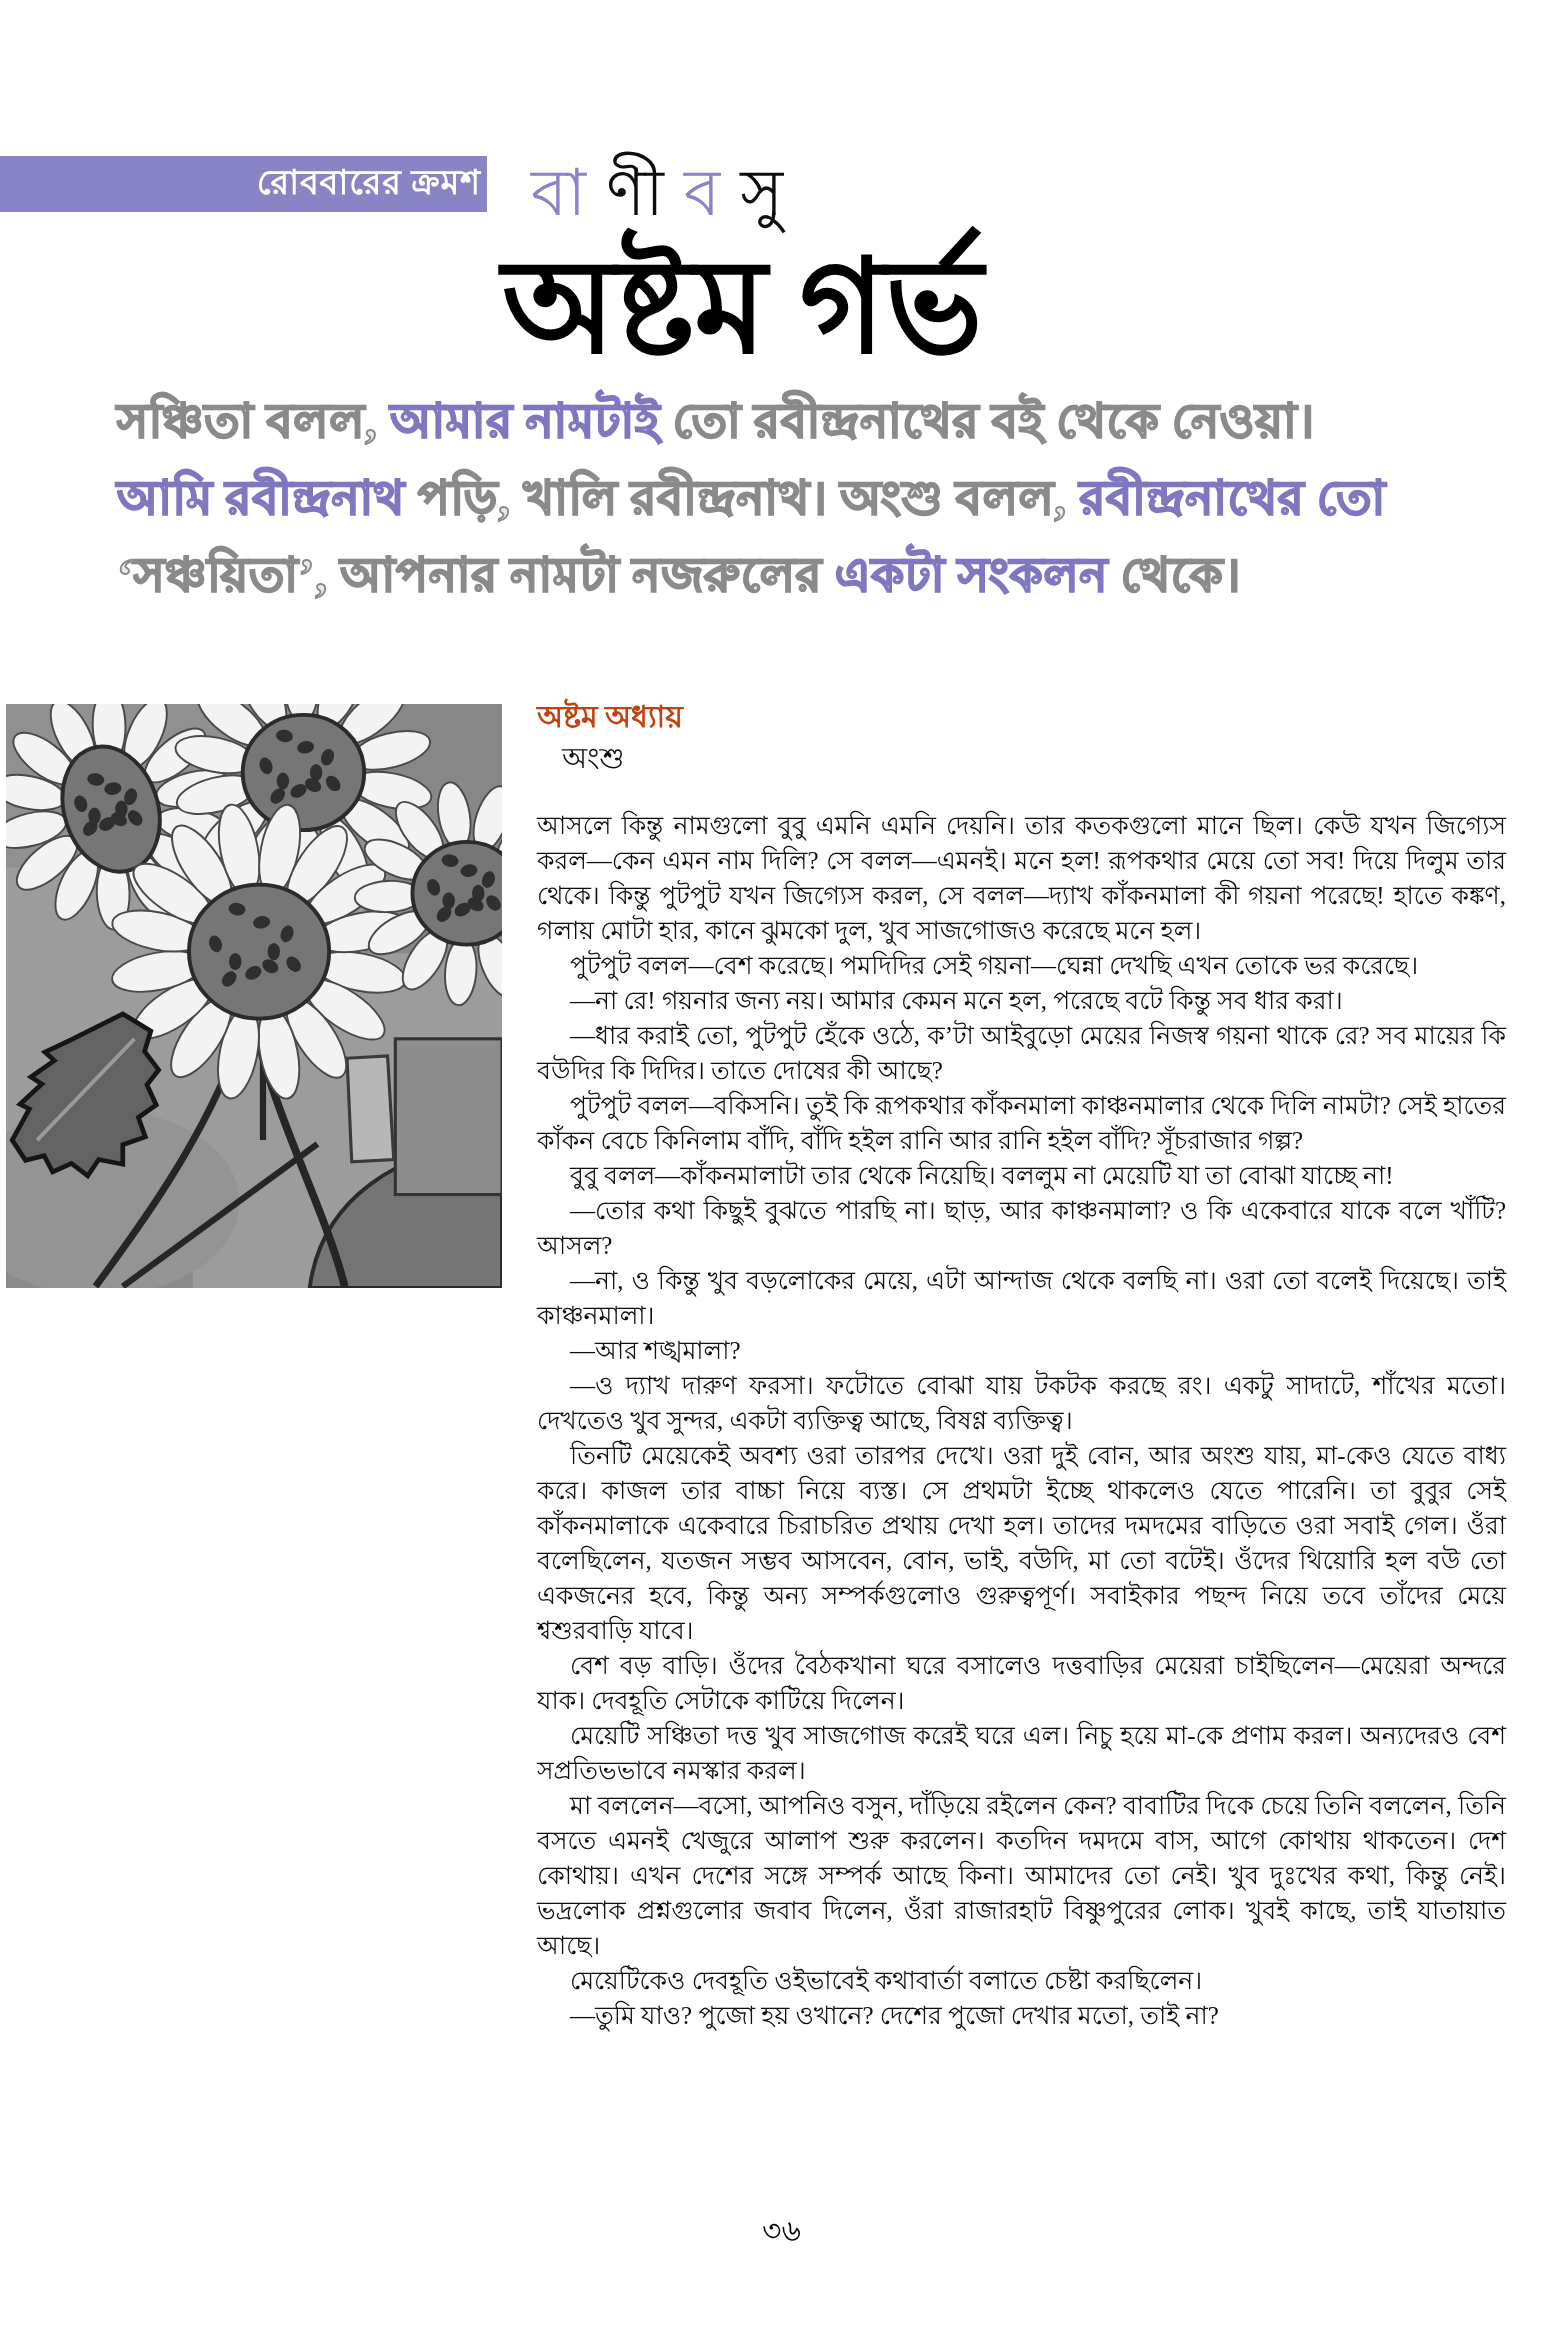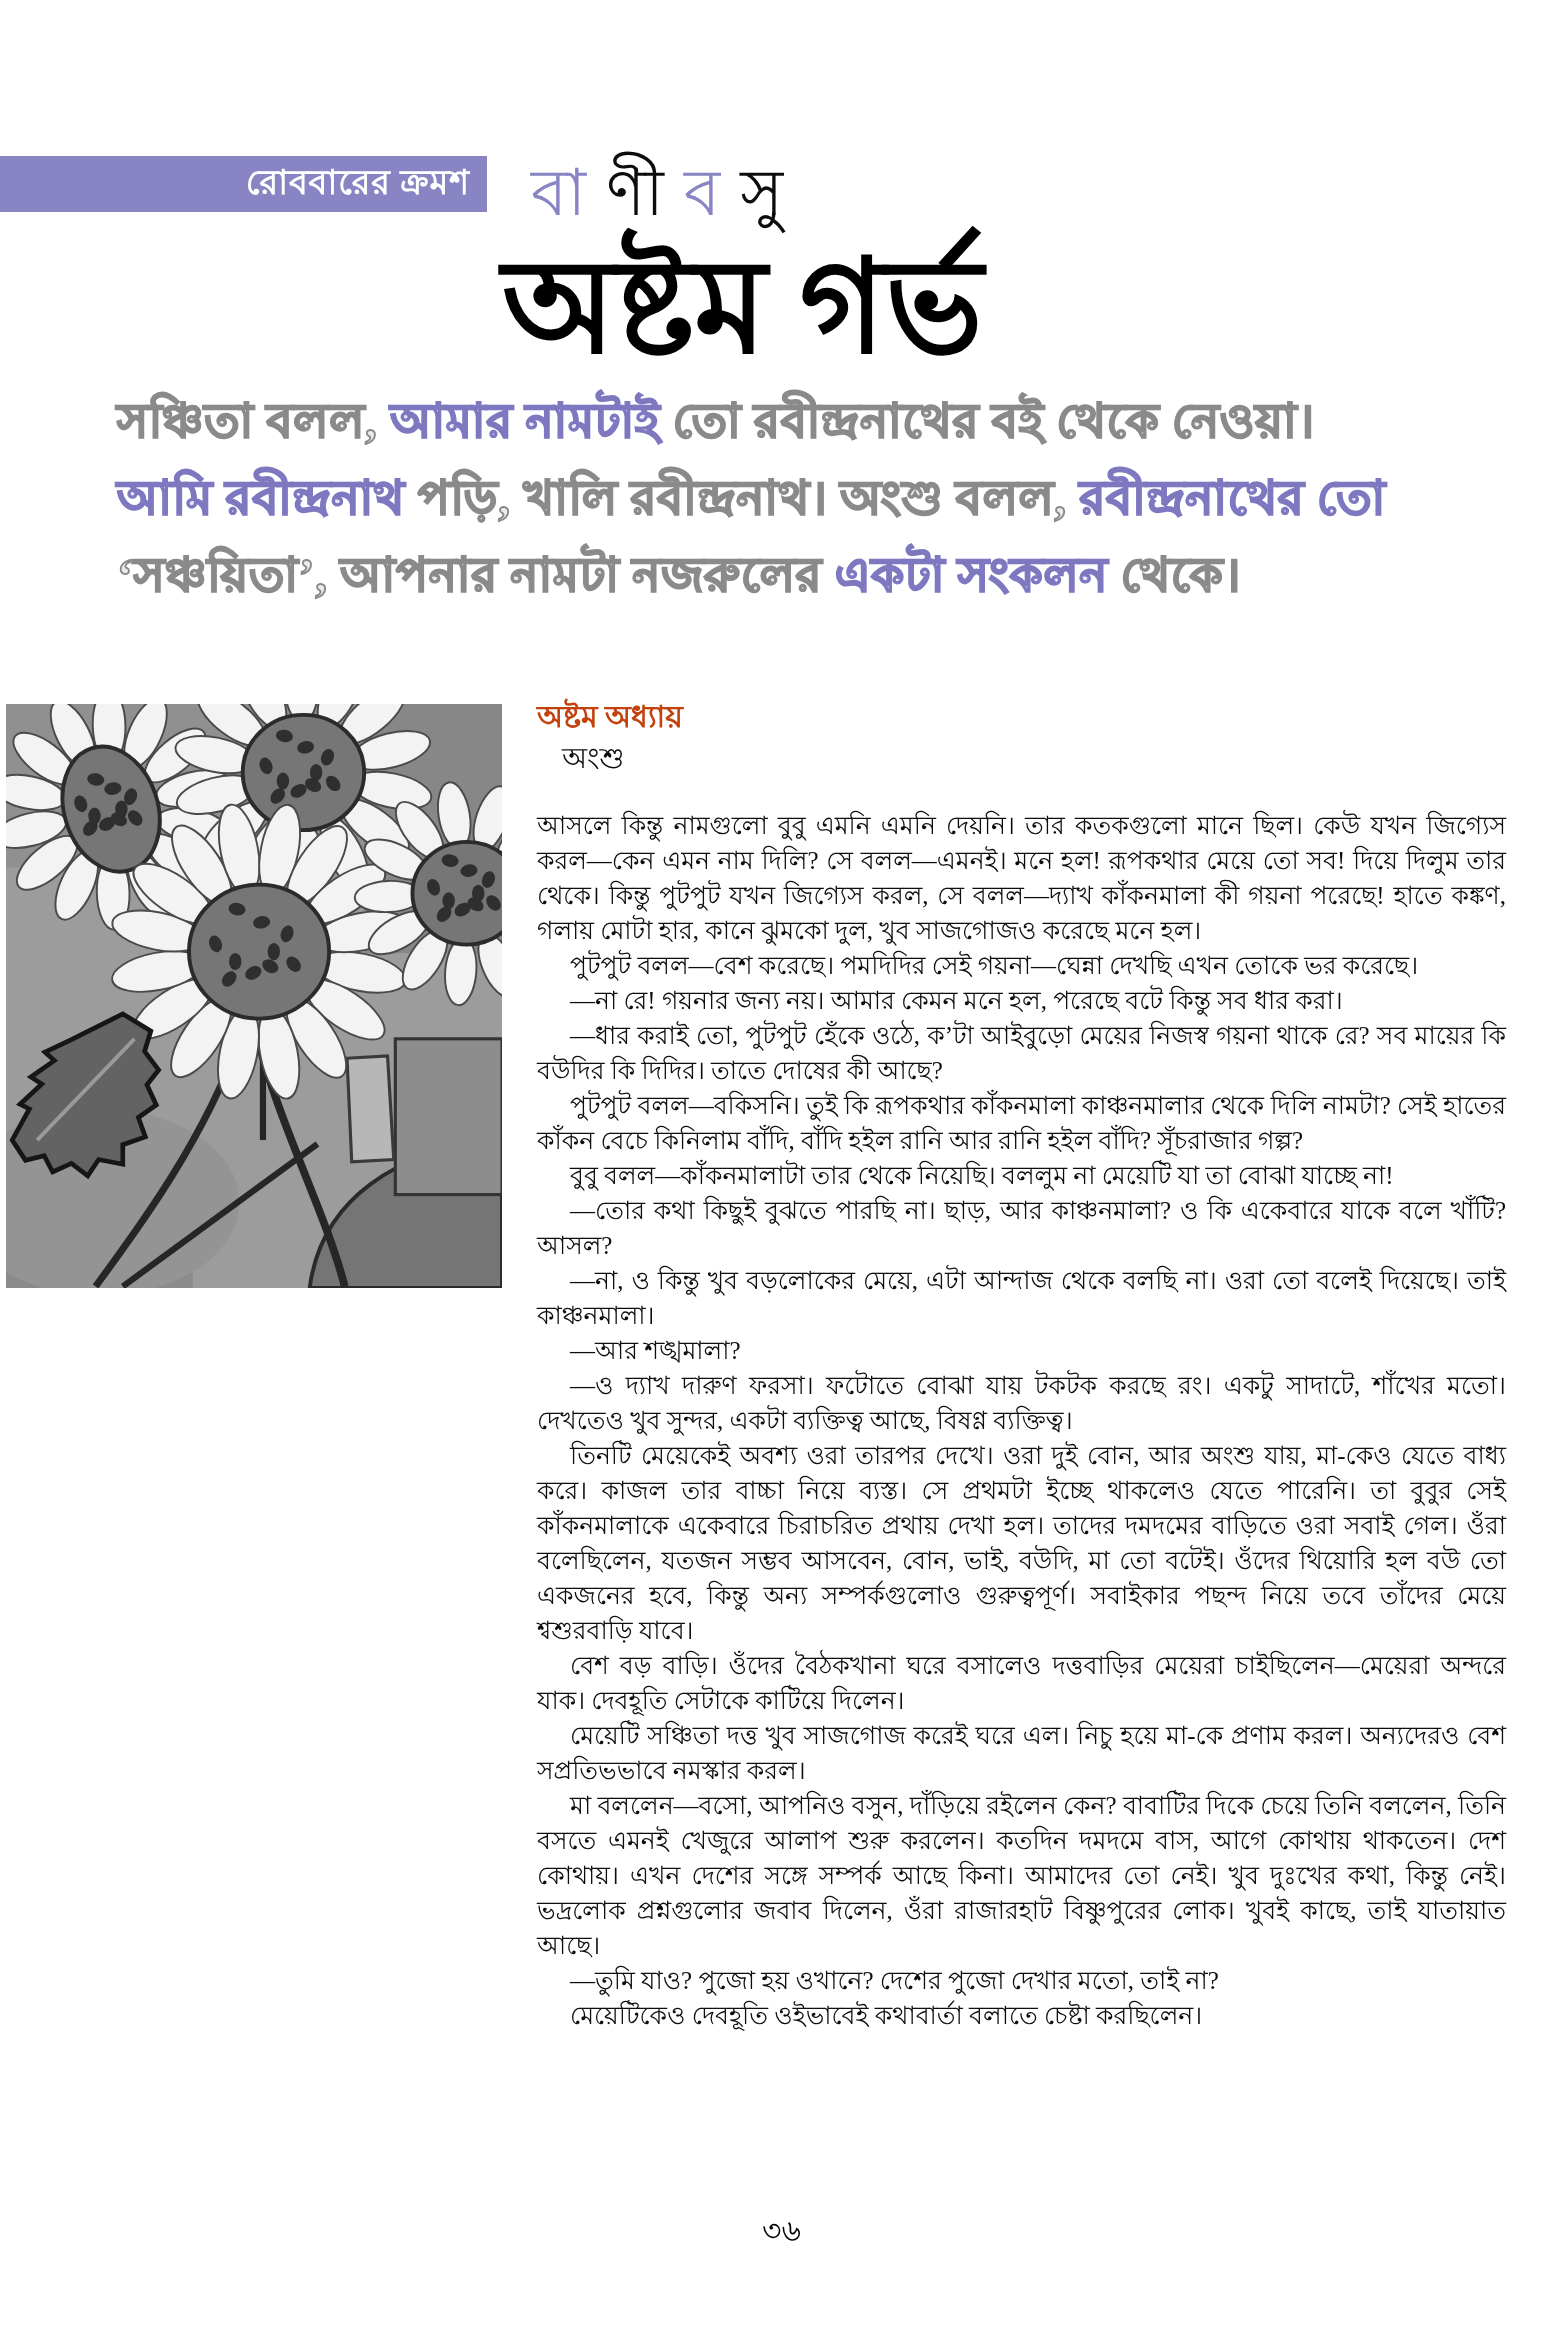--- a/index.html
+++ b/index.html
@@ -6,21 +6,21 @@
   .page{
     position:relative;width:1563px;height:2342px;background:#ffffff;overflow:hidden;
     font-family:"Liberation Serif", serif;color:#111;
   }
   
   .banner{
     position:absolute;left:0;top:156px;width:487px;height:56px;
     background:#8984c3;display:flex;align-items:center;justify-content:flex-end;
   }
   .banner-label{
-    color:#ffffff;font-size:34px;font-weight:bold;padding-right:17px;letter-spacing:0.8px;
+    color:#ffffff;font-size:34px;font-weight:bold;padding-right:6px;letter-spacing:0.8px;
     font-family:"Liberation Serif", serif;
   }
   
   .author{
     position:absolute;left:531px;top:154px;height:86px;display:flex;gap:20px;
     font-size:65px;font-weight:normal;line-height:78px;
   }
   
   .title{
     position:absolute;left:502px;top:230px;width:724px;
@@ -220,20 +220,20 @@
       <p class="para indent">পুটপুট বলল—বকিসনি। তুই কি রূপকথার কাঁকনমালা কাঞ্চনমালার থেকে দিলি নামটা? সেই হাতের কাঁকন বেচে কিনিলাম বাঁদি, বাঁদি হইল রানি আর রানি হইল বাঁদি? সূঁচরাজার গল্প?</p>
       <p class="para indent">বুবু বলল—কাঁকনমালাটা তার থেকে নিয়েছি। বললুম না মেয়েটি যা তা বোঝা যাচ্ছে না!</p>
       <p class="para indent">—তোর কথা কিছুই বুঝতে পারছি না। ছাড়, আর কাঞ্চনমালা? ও কি একেবারে যাকে বলে খাঁটি? আসল?</p>
       <p class="para indent">—না, ও কিন্তু খুব বড়লোকের মেয়ে, এটা আন্দাজ থেকে বলছি না। ওরা তো বলেই দিয়েছে। তাই কাঞ্চনমালা।</p>
       <p class="para indent">—আর শঙ্খমালা?</p>
       <p class="para indent">—ও দ্যাখ দারুণ ফরসা। ফটোতে বোঝা যায় টকটক করছে রং। একটু সাদাটে, শাঁখের মতো। দেখতেও খুব সুন্দর, একটা ব্যক্তিত্ব আছে, বিষণ্ণ ব্যক্তিত্ব।</p>
       <p class="para indent">তিনটি মেয়েকেই অবশ্য ওরা তারপর দেখে। ওরা দুই বোন, আর অংশু যায়, মা-কেও যেতে বাধ্য করে। কাজল তার বাচ্চা নিয়ে ব্যস্ত। সে প্রথমটা ইচ্ছে থাকলেও যেতে পারেনি। তা বুবুর সেই কাঁকনমালাকে একেবারে চিরাচরিত প্রথায় দেখা হল। তাদের দমদমের বাড়িতে ওরা সবাই গেল। ওঁরা বলেছিলেন, যতজন সম্ভব আসবেন, বোন, ভাই, বউদি, মা তো বটেই। ওঁদের থিয়োরি হল বউ তো একজনের হবে, কিন্তু অন্য সম্পর্কগুলোও গুরুত্বপূর্ণ। সবাইকার পছন্দ নিয়ে তবে তাঁদের মেয়ে শ্বশুরবাড়ি যাবে।</p>
       <p class="para indent">বেশ বড় বাড়ি। ওঁদের বৈঠকখানা ঘরে বসালেও দত্তবাড়ির মেয়েরা চাইছিলেন—মেয়েরা অন্দরে যাক। দেবহূতি সেটাকে কাটিয়ে দিলেন।</p>
       <p class="para indent">মেয়েটি সঞ্চিতা দত্ত খুব সাজগোজ করেই ঘরে এল। নিচু হয়ে মা-কে প্রণাম করল। অন্যদেরও বেশ সপ্রতিভভাবে নমস্কার করল।</p>
       <p class="para indent">মা বললেন—বসো, আপনিও বসুন, দাঁড়িয়ে রইলেন কেন? বাবাটির দিকে চেয়ে তিনি বললেন, তিনি বসতে এমনই খেজুরে আলাপ শুরু করলেন। কতদিন দমদমে বাস, আগে কোথায় থাকতেন। দেশ কোথায়। এখন দেশের সঙ্গে সম্পর্ক আছে কিনা। আমাদের তো নেই। খুব দুঃখের কথা, কিন্তু নেই। ভদ্রলোক প্রশ্নগুলোর জবাব দিলেন, ওঁরা রাজারহাট বিষ্ণুপুরের লোক। খুবই কাছে, তাই যাতায়াত আছে।</p>
+      <p class="para indent">মেয়েটিকেও দেবহূতি ওইভাবেই কথাবার্তা বলাতে চেষ্টা করছিলেন।</p>
       <p class="para indent">—তুমি যাও? পুজো হয় ওখানে? দেশের পুজো দেখার মতো, তাই না?</p>
-      <p class="para indent">মেয়েটিকেও দেবহূতি ওইভাবেই কথাবার্তা বলাতে চেষ্টা করছিলেন।</p>
     </div>
 
   <div class="page-number">৩৬</div>
 
 </div>
 
 
 </body></html>

